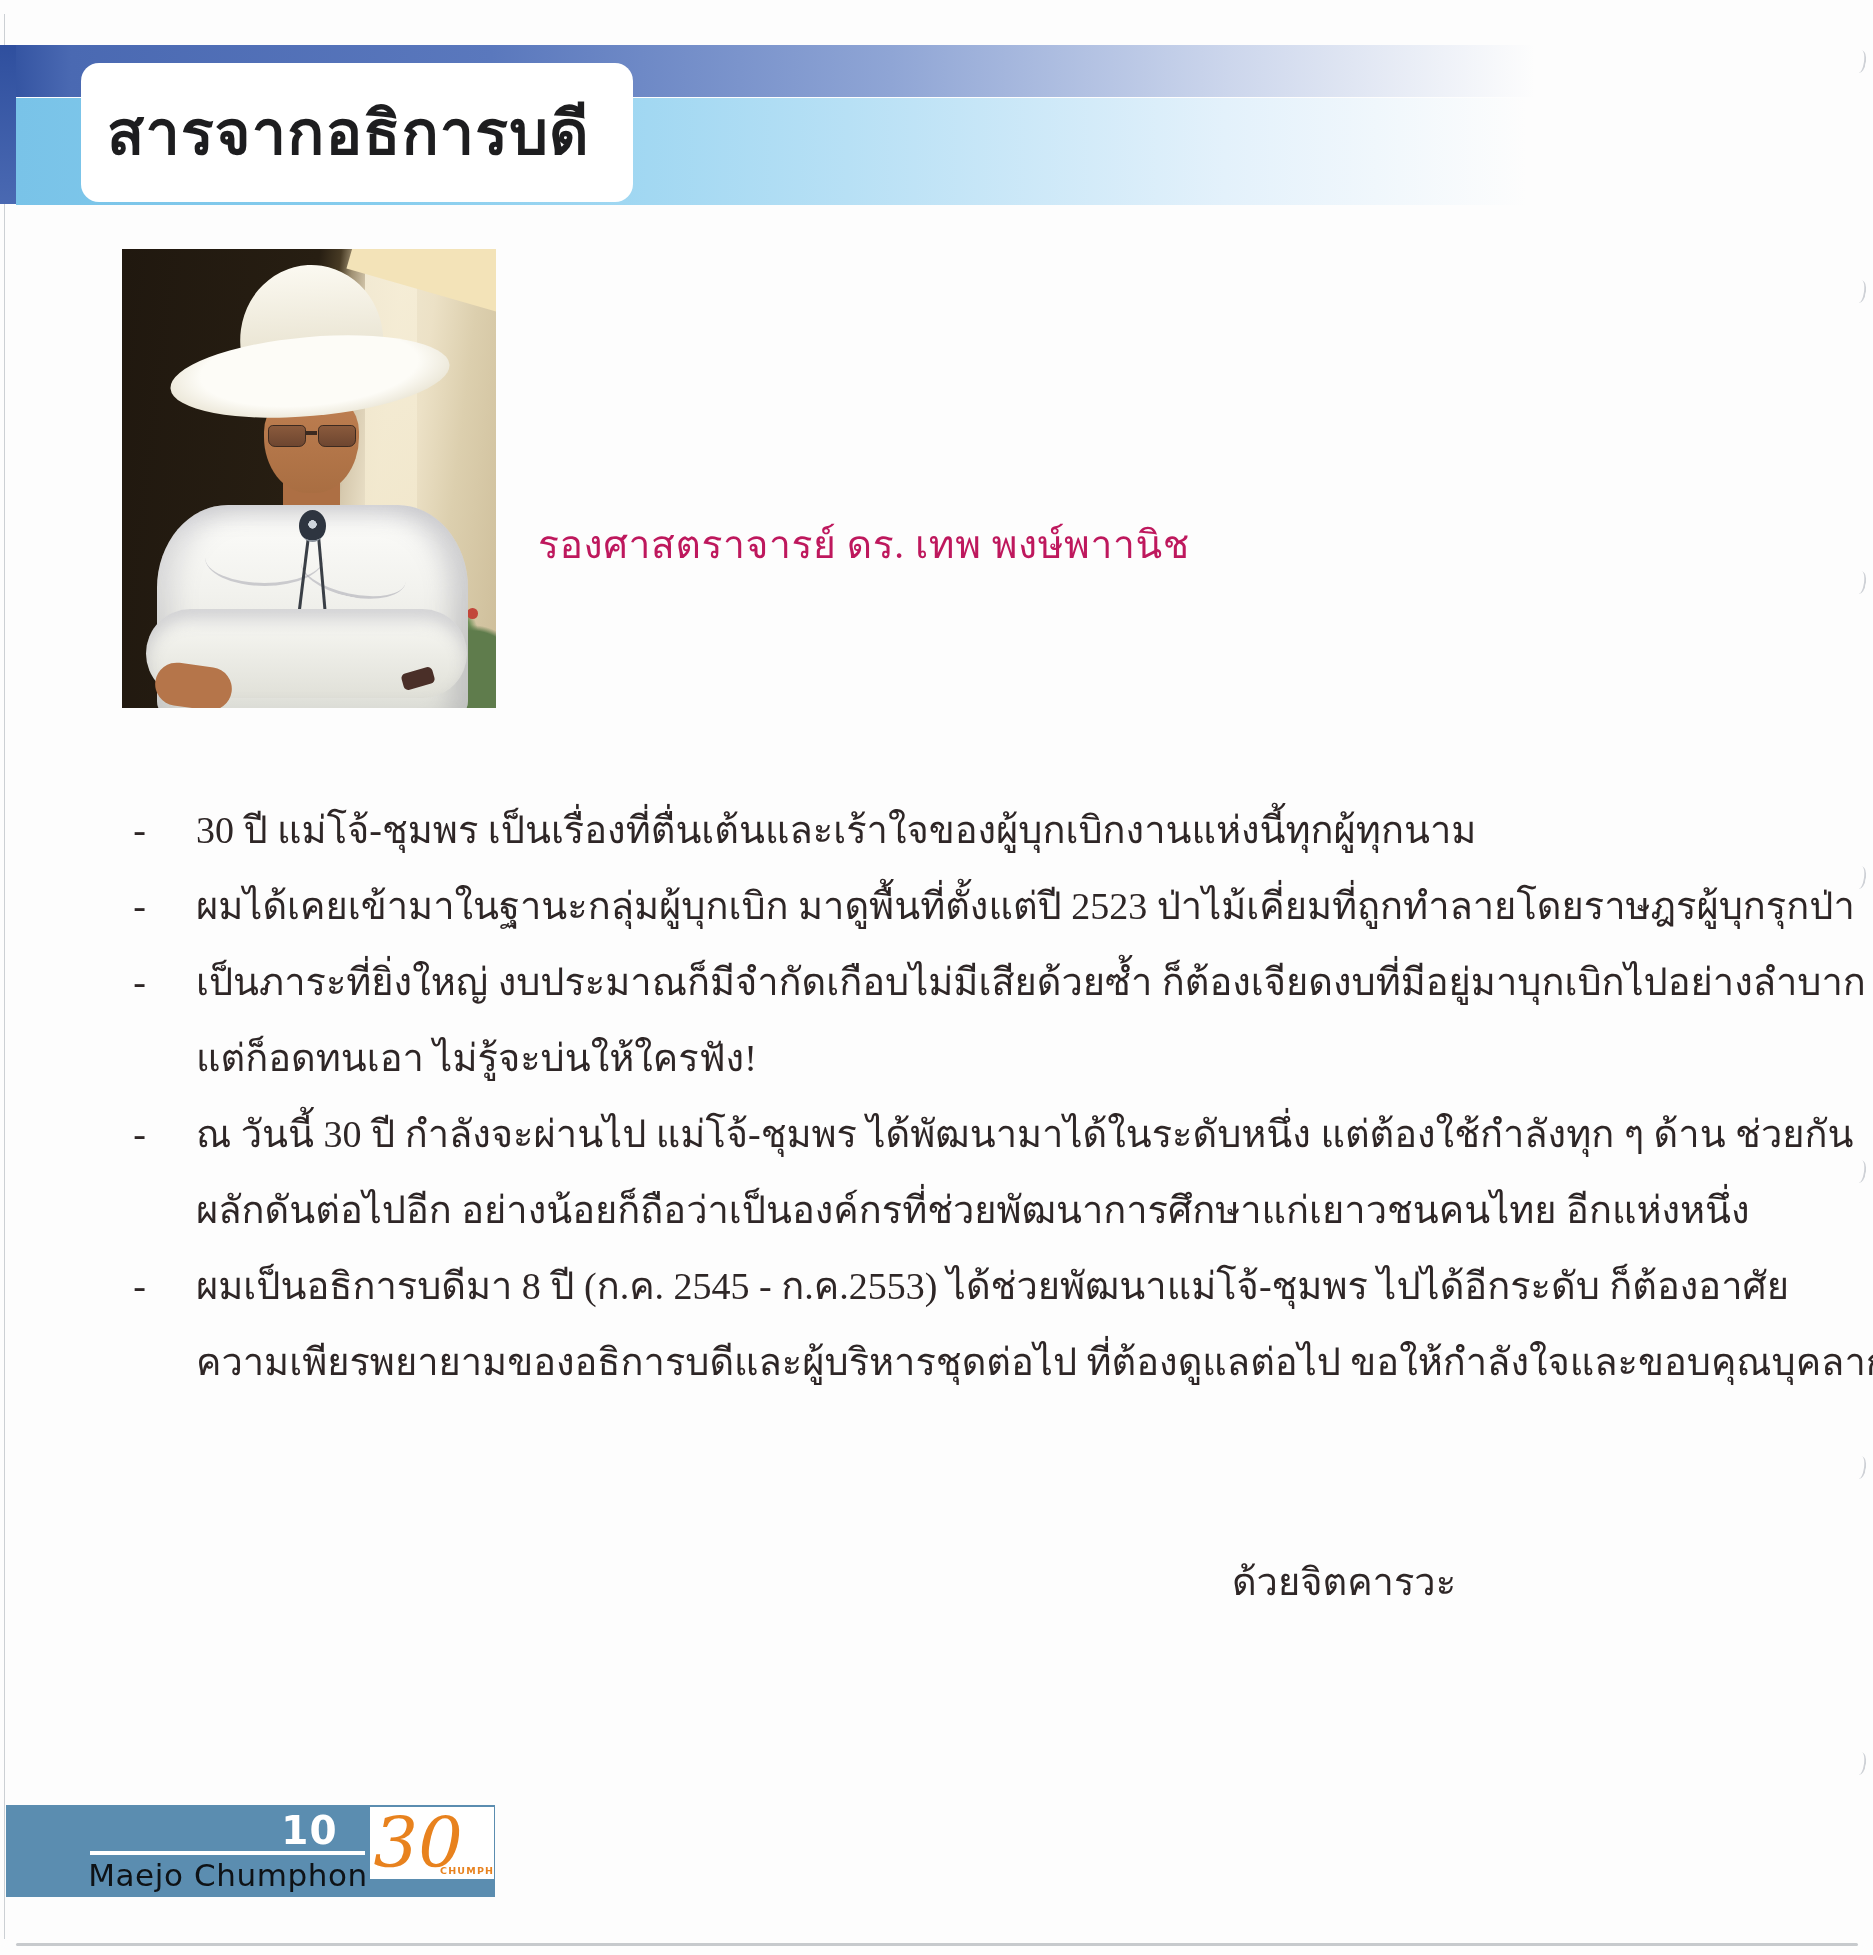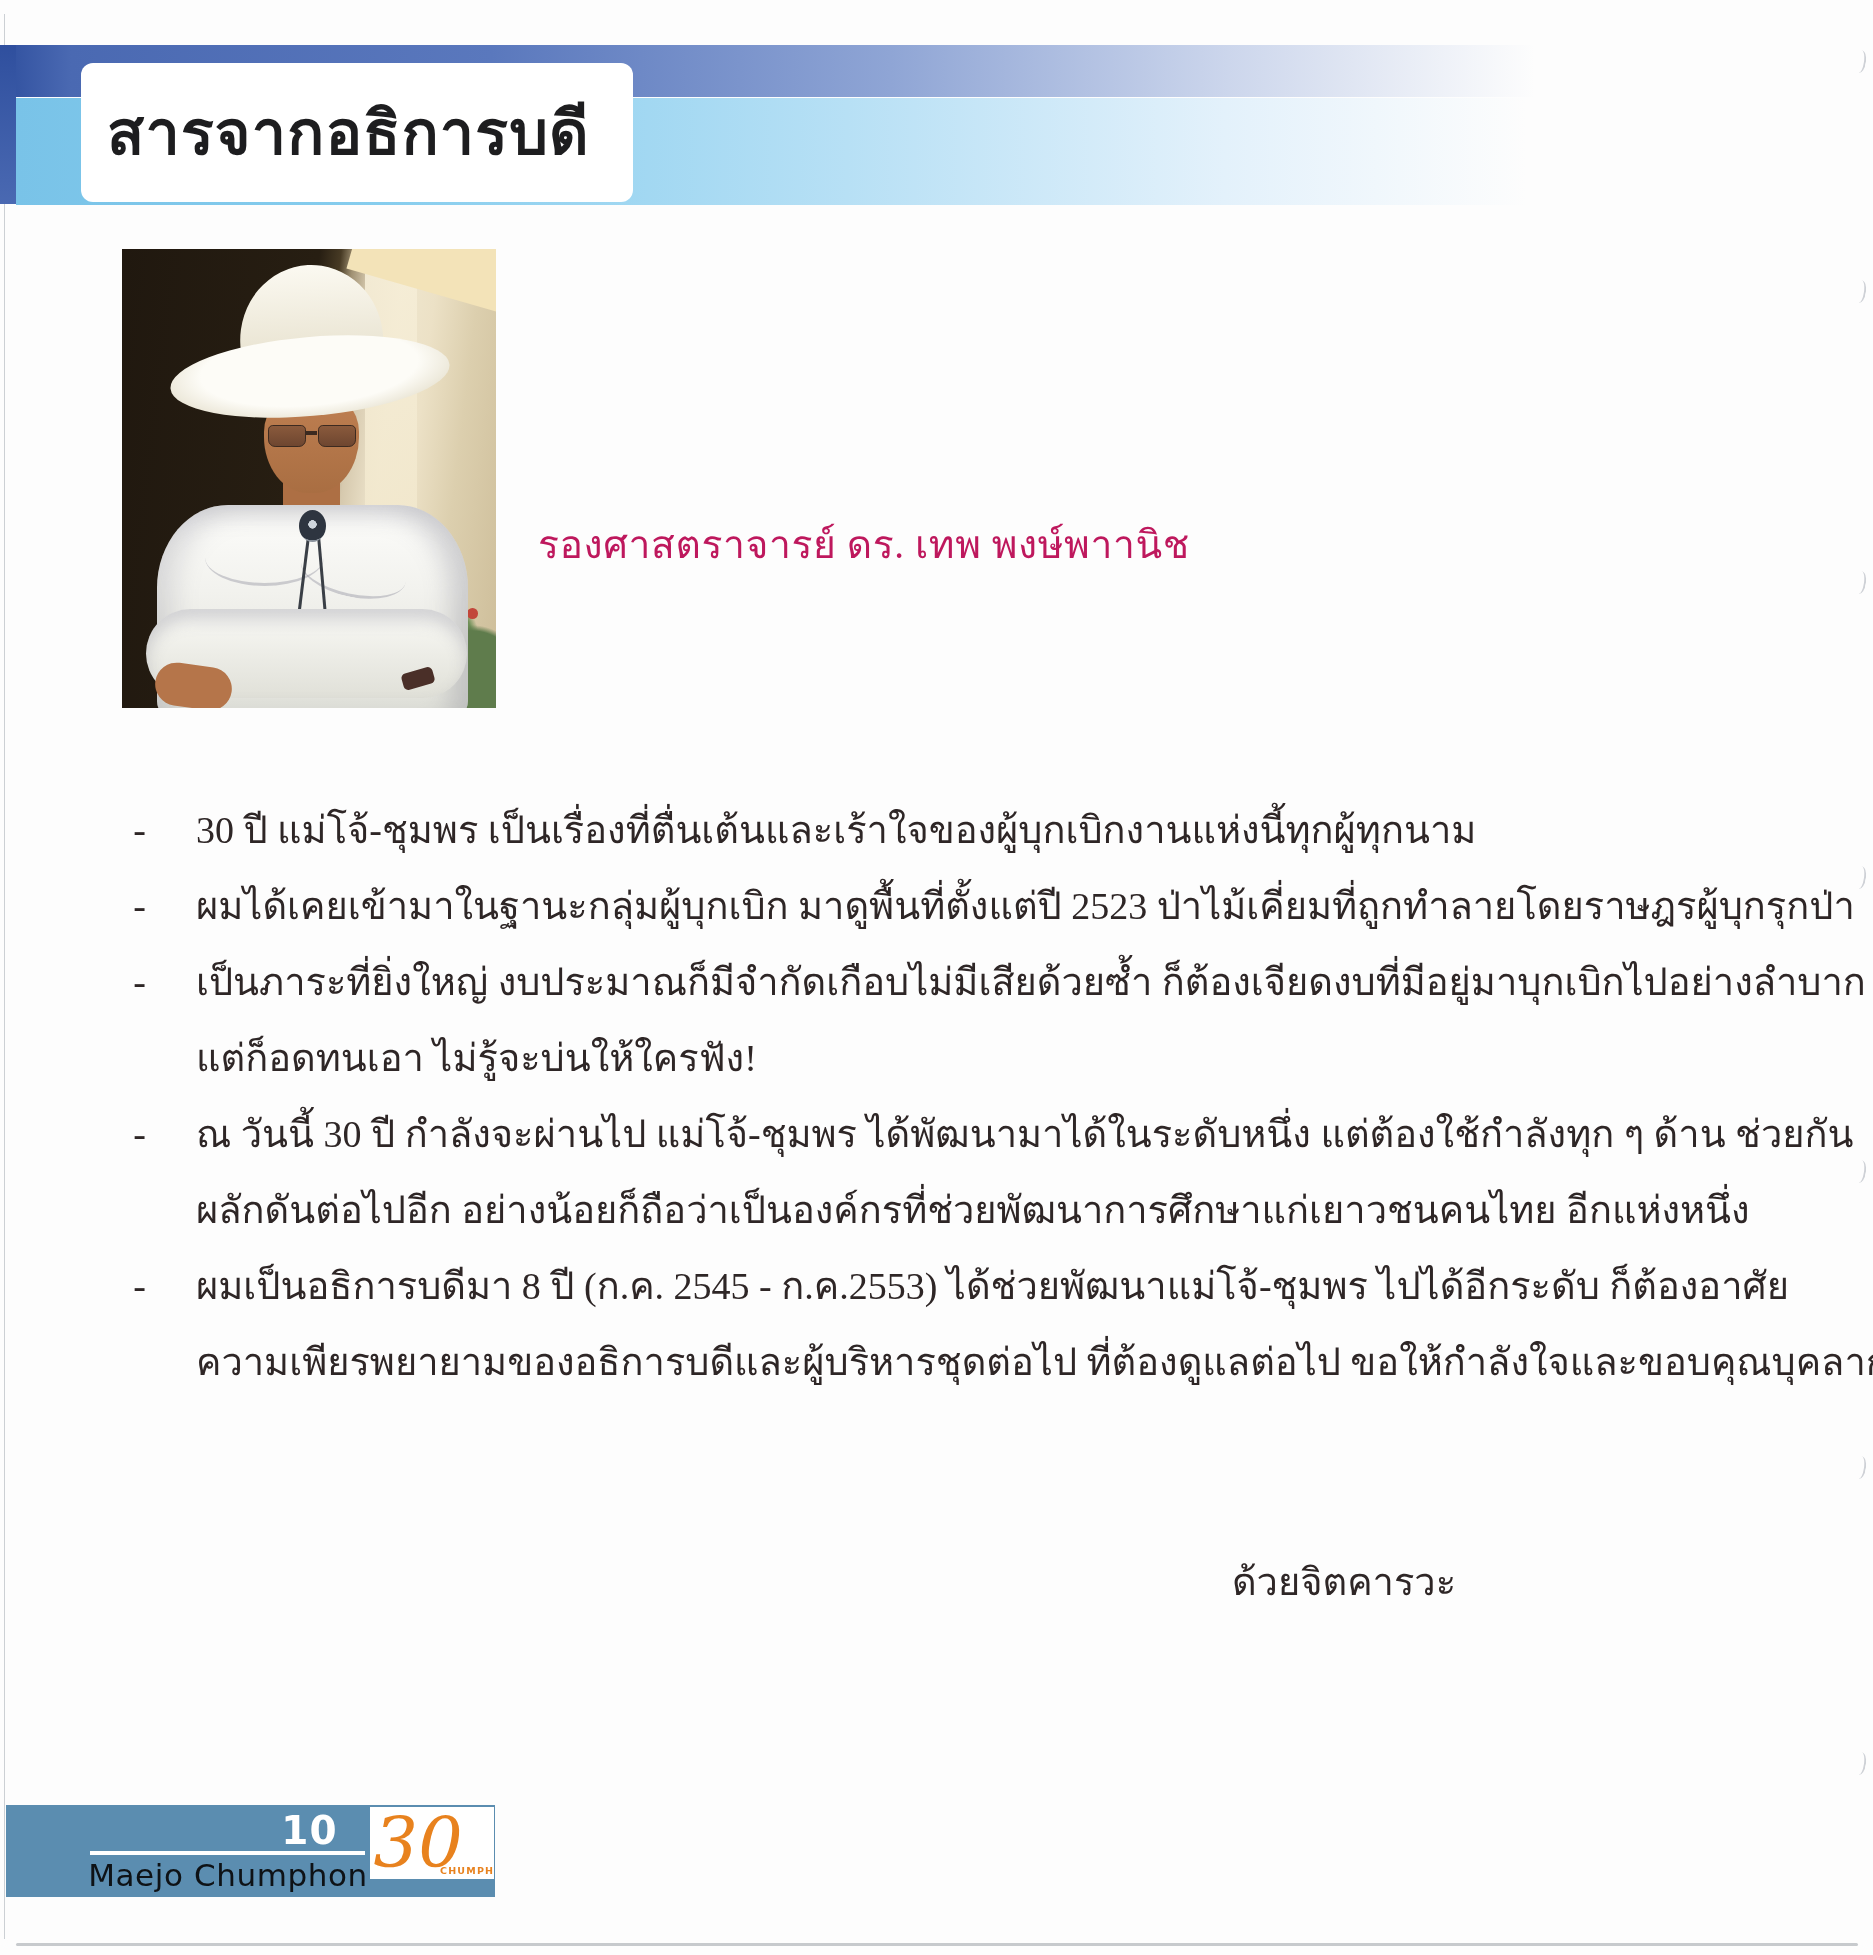--- a/index.html
+++ b/index.html
@@ -15,21 +15,21 @@
   .edge-left{left:3.6px;top:14.3px;width:1.8px;height:1925px;background:#ccd0d4;}
   .bottom-shadow{left:15.5px;top:1943px;width:1842px;height:3px;background:#c7cacd;border-radius:1.8px;}
   .curl{width:9.5px;height:22.6px;border-right:2.4px solid #b6bac2;border-radius:50%;left:1854px;opacity:.65;transform:rotate(8deg);}
 
   
   .band-dark{left:0;top:45px;width:1535px;height:52px;
     background:linear-gradient(to right,#2f4f9e 0,#4a69b2 71px,#5a78bd 32%,#8fa5d5 58%,#ccd6ec 80%,rgba(255,255,255,0) 100%);}
   .band-dark-strip{left:0;top:45px;width:15.5px;height:159px;background:linear-gradient(#2f4f9e,#4a69b2);}
   .band-light{left:15.5px;top:98px;width:1511px;height:107px;
     background:linear-gradient(to right,#79c3e8 0,#86cdee 24%,#b7e0f5 55%,#e3f1fb 80%,rgba(255,255,255,0) 100%);}
-  .title-box{left:81px;top:63px;width:552px;height:139px;background:#ffffff;border-radius:12px;}
+  .title-box{left:81px;top:63px;width:552px;height:139px;background:#ffffff;border-radius:18px;}
   .title-box .title{
     position:absolute;left:26px;top:0;line-height:139px;
     font-family:"DejaVu Sans", sans-serif;font-weight:600;font-size:61px;
     letter-spacing:1.2px;color:#1d1d1f;white-space:nowrap;}
 
   
   .photo{left:122px;top:249px;width:374px;height:459px;overflow:hidden;background:#241c12;}
   .photo .bg{position:absolute;inset:0;
     background:linear-gradient(97deg,#20180f 0%,#271e12 46%,#473a24 51%,#9f9072 54%,#d6c9ae 58%,#efe6ce 66%,#ece1c6 74%,#dccfae 84%,#cdbd99 100%);}
   .photo .pillar{position:absolute;left:243px;top:0;width:52px;height:100%;

